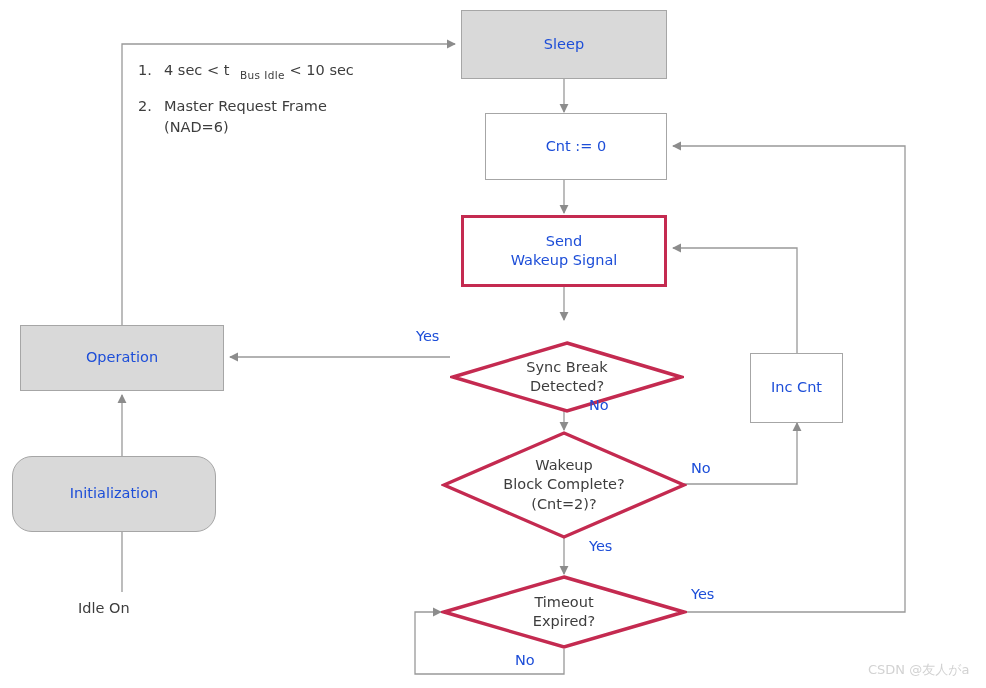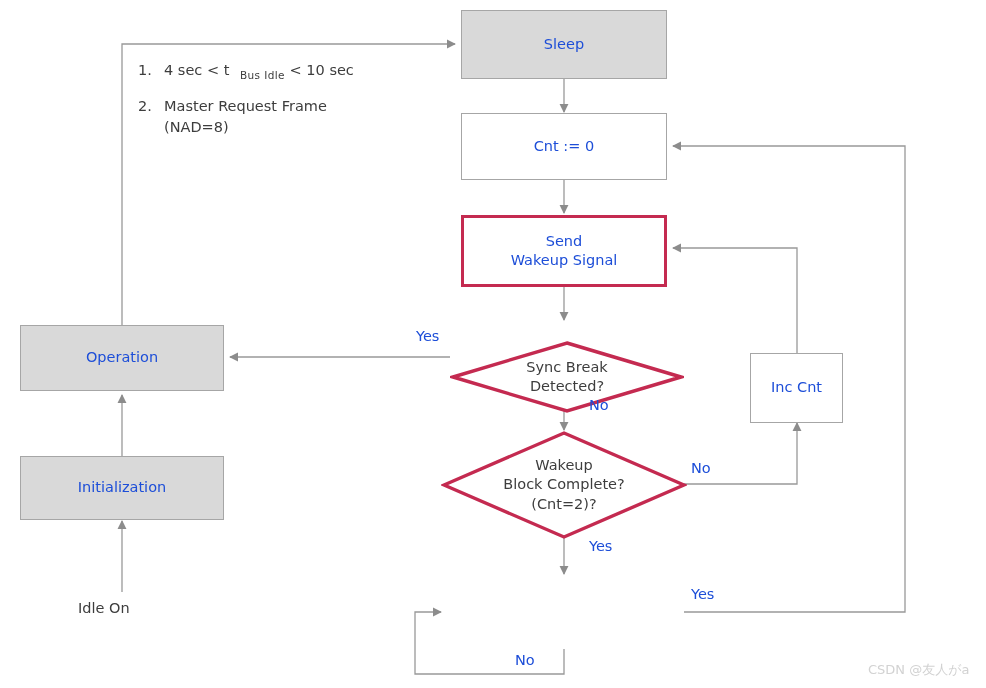--- a/index.html
+++ b/index.html
@@ -156,21 +156,21 @@
       <path d="M 564 538 L 564 574" marker-end="url(#arrG)"></path>
 
       <path d="M 684 612 L 905 612 L 905 146 L 673 146" marker-end="url(#arrG)"></path>
 
       <path d="M 564 649 L 564 674 L 415 674 L 415 612 L 441 612" marker-end="url(#arrG)"></path>
     </g>
   </svg>
 
   <div class="node node-gray" style="left:461px; top:10px; width:206px; height:69px;">Sleep</div>
 
-  <div class="node node-white" style="left:461px; top:113px; width:206px; height:67px;text-align:right;">Cnt := 0</div>
+  <div class="node node-white" style="left:485px; top:113px; width:182px; height:67px;text-align:right;">Cnt := 0</div>
 
   <div class="node node-red" style="left:461px; top:215px; width:206px; height:72px;">Send
 Wakeup Signal</div>
 
   <div class="diamond-wrap" style="left:450px; top:340px; width:234px; height:74px;">
     <svg width="234" height="74" viewBox="0 0 234 74" xmlns="http://www.w3.org/2000/svg">
       <polygon points="117,3 231,37 117,71 3,37" fill="#ffffff" stroke="#c42a50" stroke-width="3.4"></polygon>
     </svg>
     <div class="diamond-label">Sync Break
 Detected?</div>
@@ -178,26 +178,33 @@
 
   <div class="diamond-wrap" style="left:441px; top:430px; width:246px; height:110px;">
     <svg width="246" height="110" viewBox="0 0 246 110" xmlns="http://www.w3.org/2000/svg">
       <polygon points="123,3 243,55 123,107 3,55" fill="#ffffff" stroke="#c42a50" stroke-width="3.4"></polygon>
     </svg>
     <div class="diamond-label">Wakeup
 Block Complete?
 (Cnt=2)?</div>
   </div>
 
+  <div class="diamond-wrap" style="left:441px; top:574px; width:246px; height:76px;">
+    <svg width="246" height="76" viewBox="0 0 246 76" xmlns="http://www.w3.org/2000/svg">
+      <polygon points="123,3 243,38 123,73 3,38" fill="#ffffff" stroke="#c42a50" stroke-width="3.4"></polygon>
+    </svg>
+    <div class="diamond-label">Timeout
+Expired?</div>
+  </div>
 
   <div class="node node-white" style="left:750px; top:353px; width:93px; height:70px;">Inc Cnt</div>
 
   <div class="node node-gray" style="left:20px; top:325px; width:204px; height:66px;">Operation</div>
 
-  <div class="node node-gray" style="left:20px; top:456px; width:204px; height:64px;">Initialization</div>
+  <div class="node node-gray" style="left:12px; top:456px; width:204px; height:76px;border-radius:20px;">Initialization</div>
 
   <div class="edge-label" style="left:416px; top:328px;">Yes</div>
 
   <div class="edge-label" style="left:589px; top:397px;">No</div>
 
   <div class="edge-label" style="left:691px; top:460px;">No</div>
 
   <div class="edge-label" style="left:589px; top:538px;">Yes</div>
 
   <div class="edge-label" style="left:691px; top:586px;">Yes</div>
@@ -207,19 +214,19 @@
   <div class="free-text" style="left:78px; top:600px;">Idle On</div>
 
   <div class="note" style="left:138px; top:60px;">
     <div class="note-row">
       <span class="note-num">1.</span>
       <span class="note-body"><span>4 sec &lt; t </span><span class="sub">Bus Idle</span><span> &lt; 10 sec</span></span>
     </div>
     <div class="note-row">
       <span class="note-num">2.</span>
       <span class="note-body">Master Request Frame
-(NAD=8)</span>
+(NAD=6)</span>
     </div>
   </div>
 
   <div class="watermark" style="left:868px; top:661px;">CSDN @友人がa</div>
 
 </div>
 
 </body></html>

